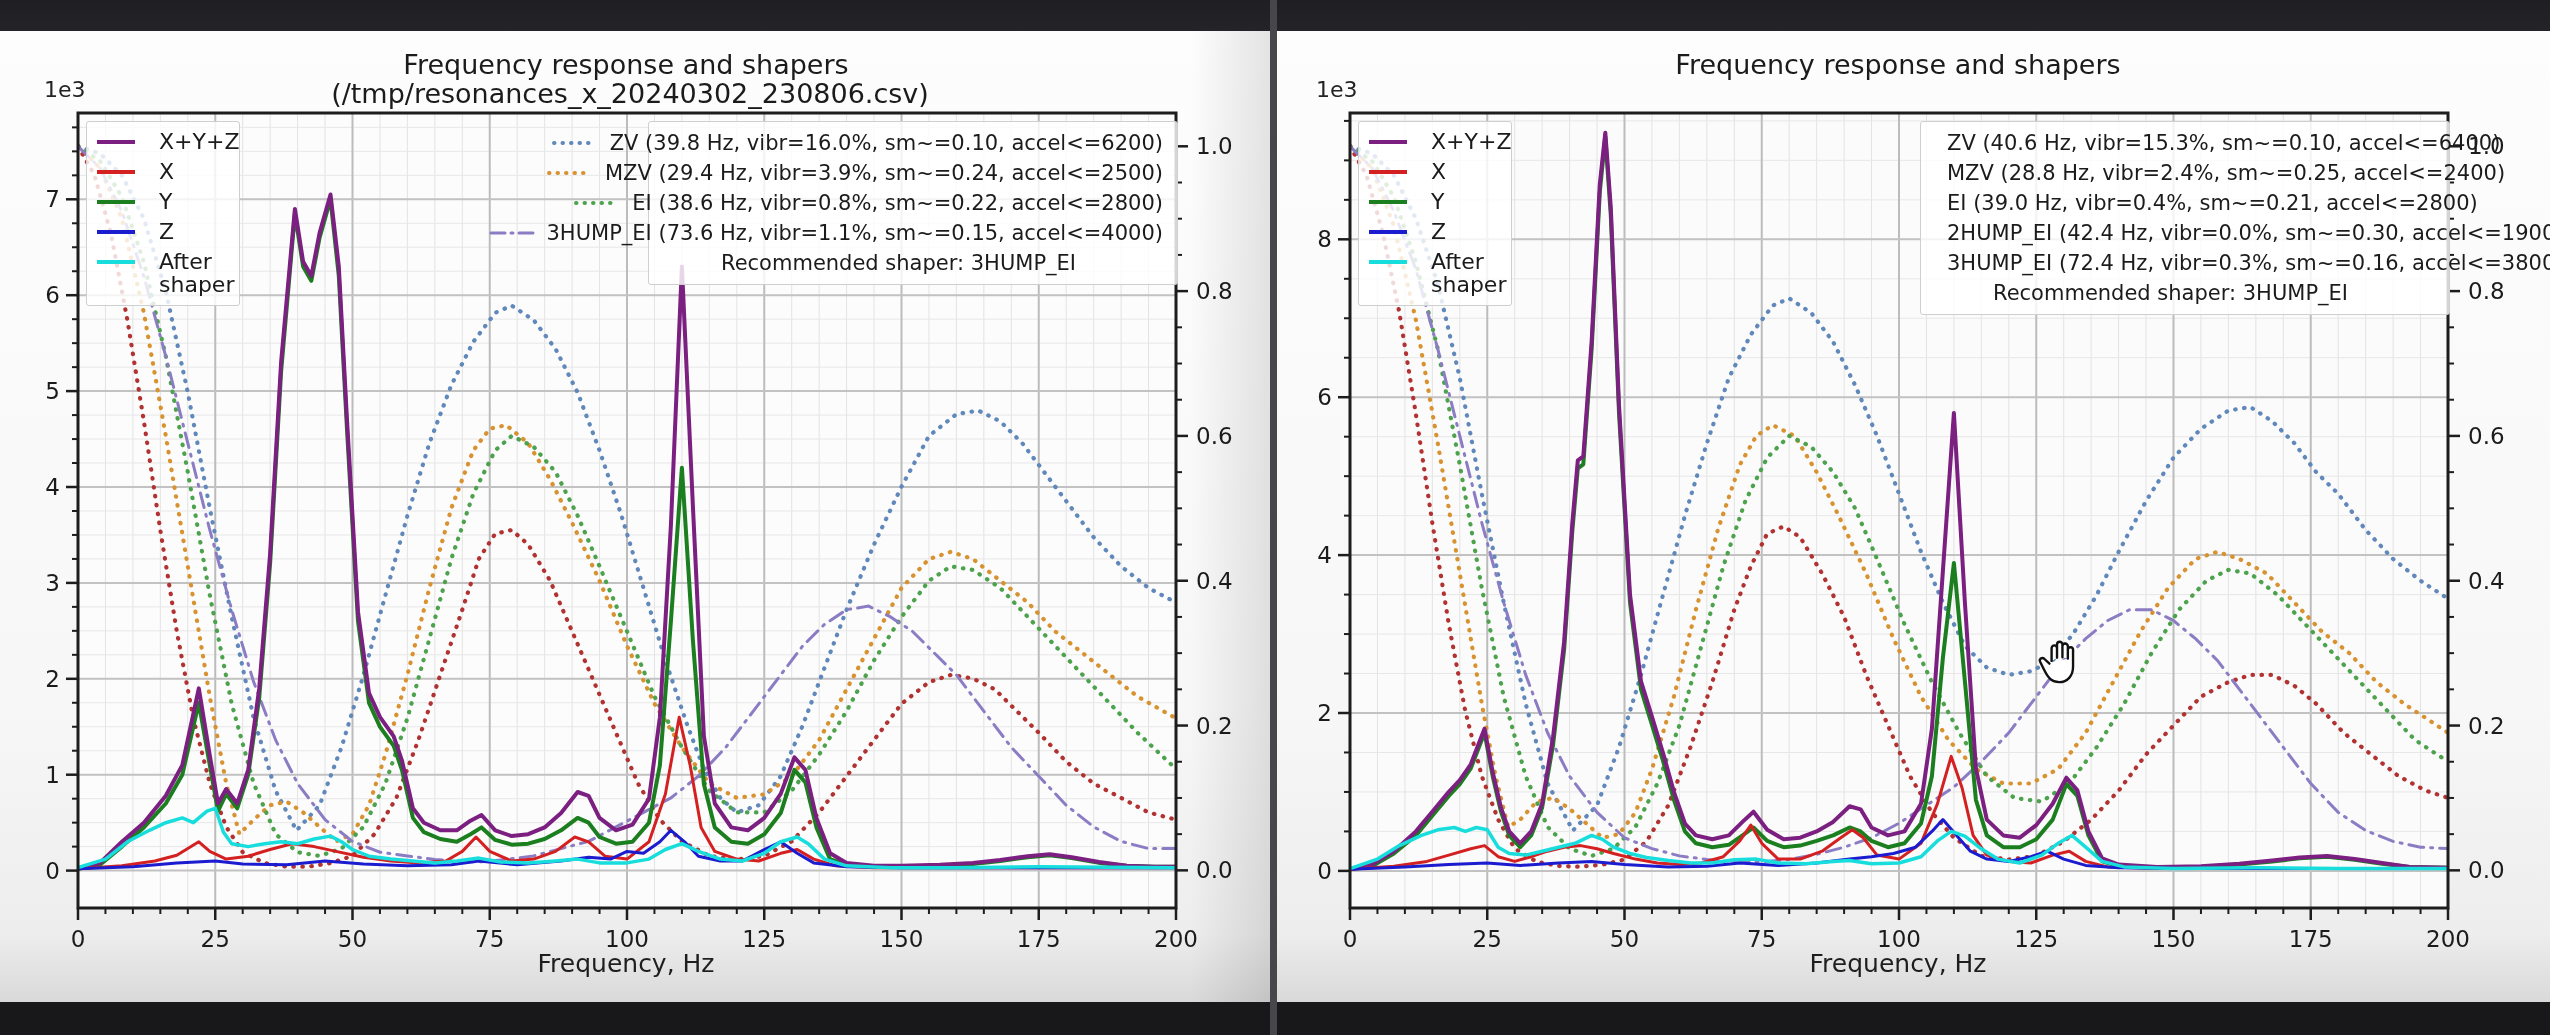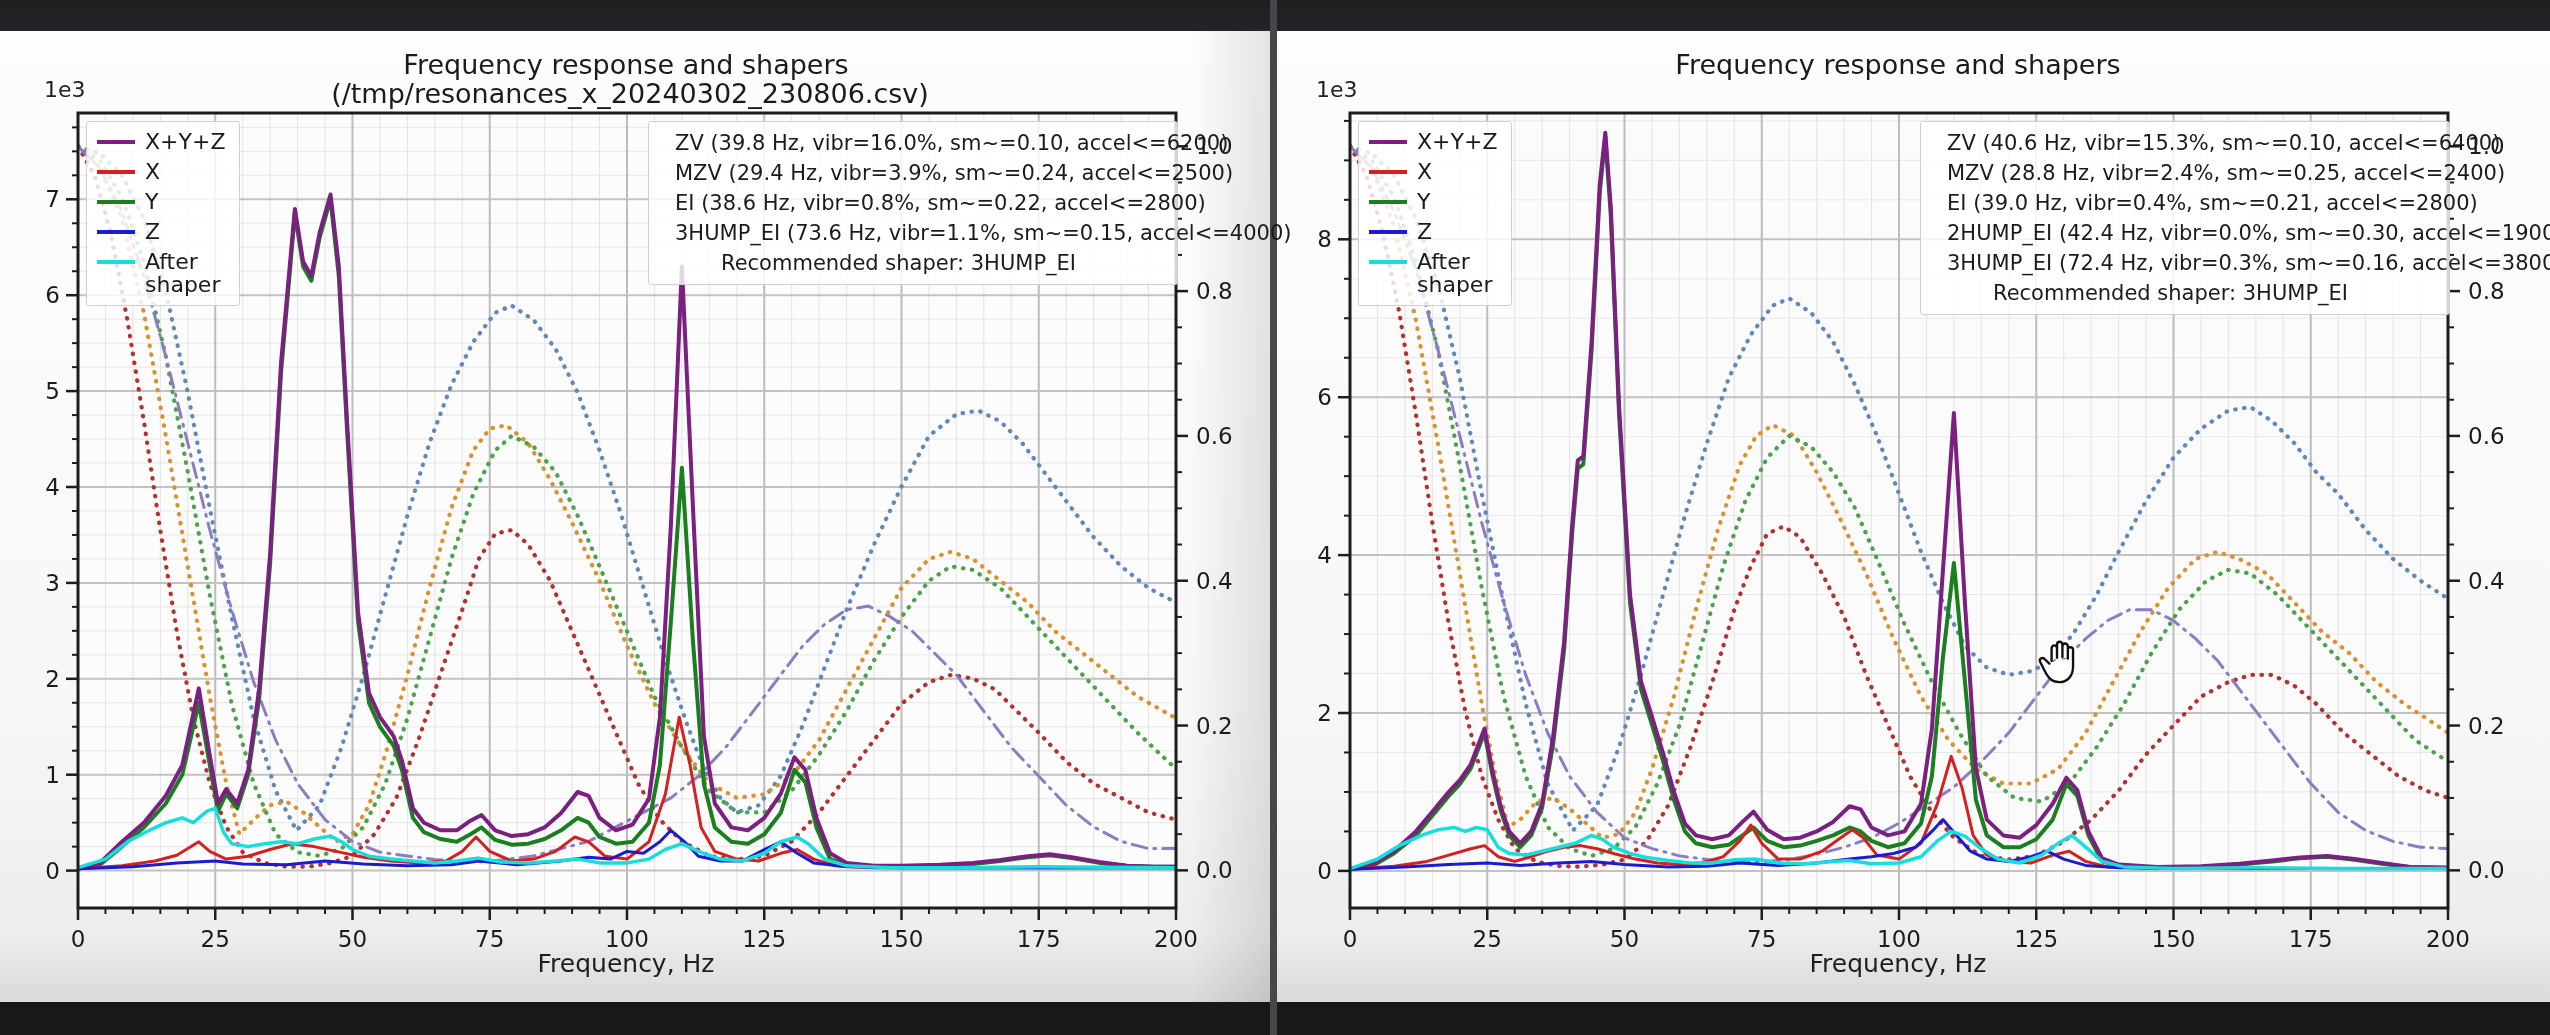--- a/index.html
+++ b/index.html
@@ -23,21 +23,21 @@
   .ylabel-right span{transform:rotate(90deg);white-space:nowrap;display:block;}
   .xlabel{position:absolute;top:918px;width:1100px;text-align:center;font-size:25px;color:#1e1e1e;}
   .chart-host{position:absolute;left:0;top:0;width:100%;height:100%;}
   .chart-host svg{position:absolute;left:0;top:0;}
   .ticklabel{position:absolute;font-size:23px;color:#1b1b1b;white-space:nowrap;}
   .xtick{transform:translateX(-50%);}
   .ytickl{transform:translate(-100%,-50%);}
   .ytickr{transform:translateY(-50%);}
   .legend-lines{position:absolute;border:1px solid #cfcfcf;background:rgba(255,255,255,0.82);
     border-radius:3px;padding:8px 14px 8px 10px;display:flex;flex-direction:column;gap:7px;z-index:5;}
-  .legend-lines .li{display:flex;align-items:flex-start;gap:10px;font-size:22px;color:#1b1b1b;line-height:1.05;}
+  .legend-lines .li{display:flex;align-items:flex-start;gap:24px;font-size:22px;color:#1b1b1b;line-height:1.05;}
   .legend-lines .sw{width:38px;height:0;border-top:4px solid #000;margin-top:10px;flex:0 0 auto;}
   .legend-shapers{position:absolute;border:1px solid #cfcfcf;background:rgba(255,255,255,0.82);
     border-radius:3px;padding:9px 14px;display:flex;flex-direction:column;gap:6px;z-index:5;}
   .legend-shapers .li{display:flex;align-items:center;gap:12px;font-size:21px;color:#1b1b1b;white-space:nowrap;}
   .legend-shapers .footer{font-size:21px;color:#1b1b1b;padding-left:58px;white-space:nowrap;}
   .cursor{position:absolute;z-index:9;}
 </style>
 </head>
 <body>
 
@@ -293,21 +293,21 @@
         <div class="li">
           <span class="sw" style="border-top-color: rgb(27, 27, 208);"></span>
           <span>Z</span>
         </div>
         <div class="li">
           <span class="sw" style="border-top-color: rgb(23, 221, 221);"></span>
           <span>After shaper</span>
         </div>
       </div>
     <div class="legend-shapers" style="left: 648px; top: 90px; width: 500px;">
-      <div class="items" style="display: flex; flex-direction: column; gap: 6px;">
+      <div class="items" style="display: flex; flex-direction: column; gap: 6px; align-items: flex-end;">
           <div class="li">
             <svg width="46" height="8">
               <line x1="2" y1="4" x2="44" y2="4" stroke="#6188ba" stroke-width="4" stroke-dasharray="0.5 8" stroke-linecap="round"></line>
             </svg>
             <span>ZV (39.8 Hz, vibr=16.0%, sm~=0.10, accel&lt;=6200)</span>
           </div>
           <div class="li">
             <svg width="46" height="8">
               <line x1="2" y1="4" x2="44" y2="4" stroke="#d8922f" stroke-width="4" stroke-dasharray="0.5 8" stroke-linecap="round"></line>
             </svg>

